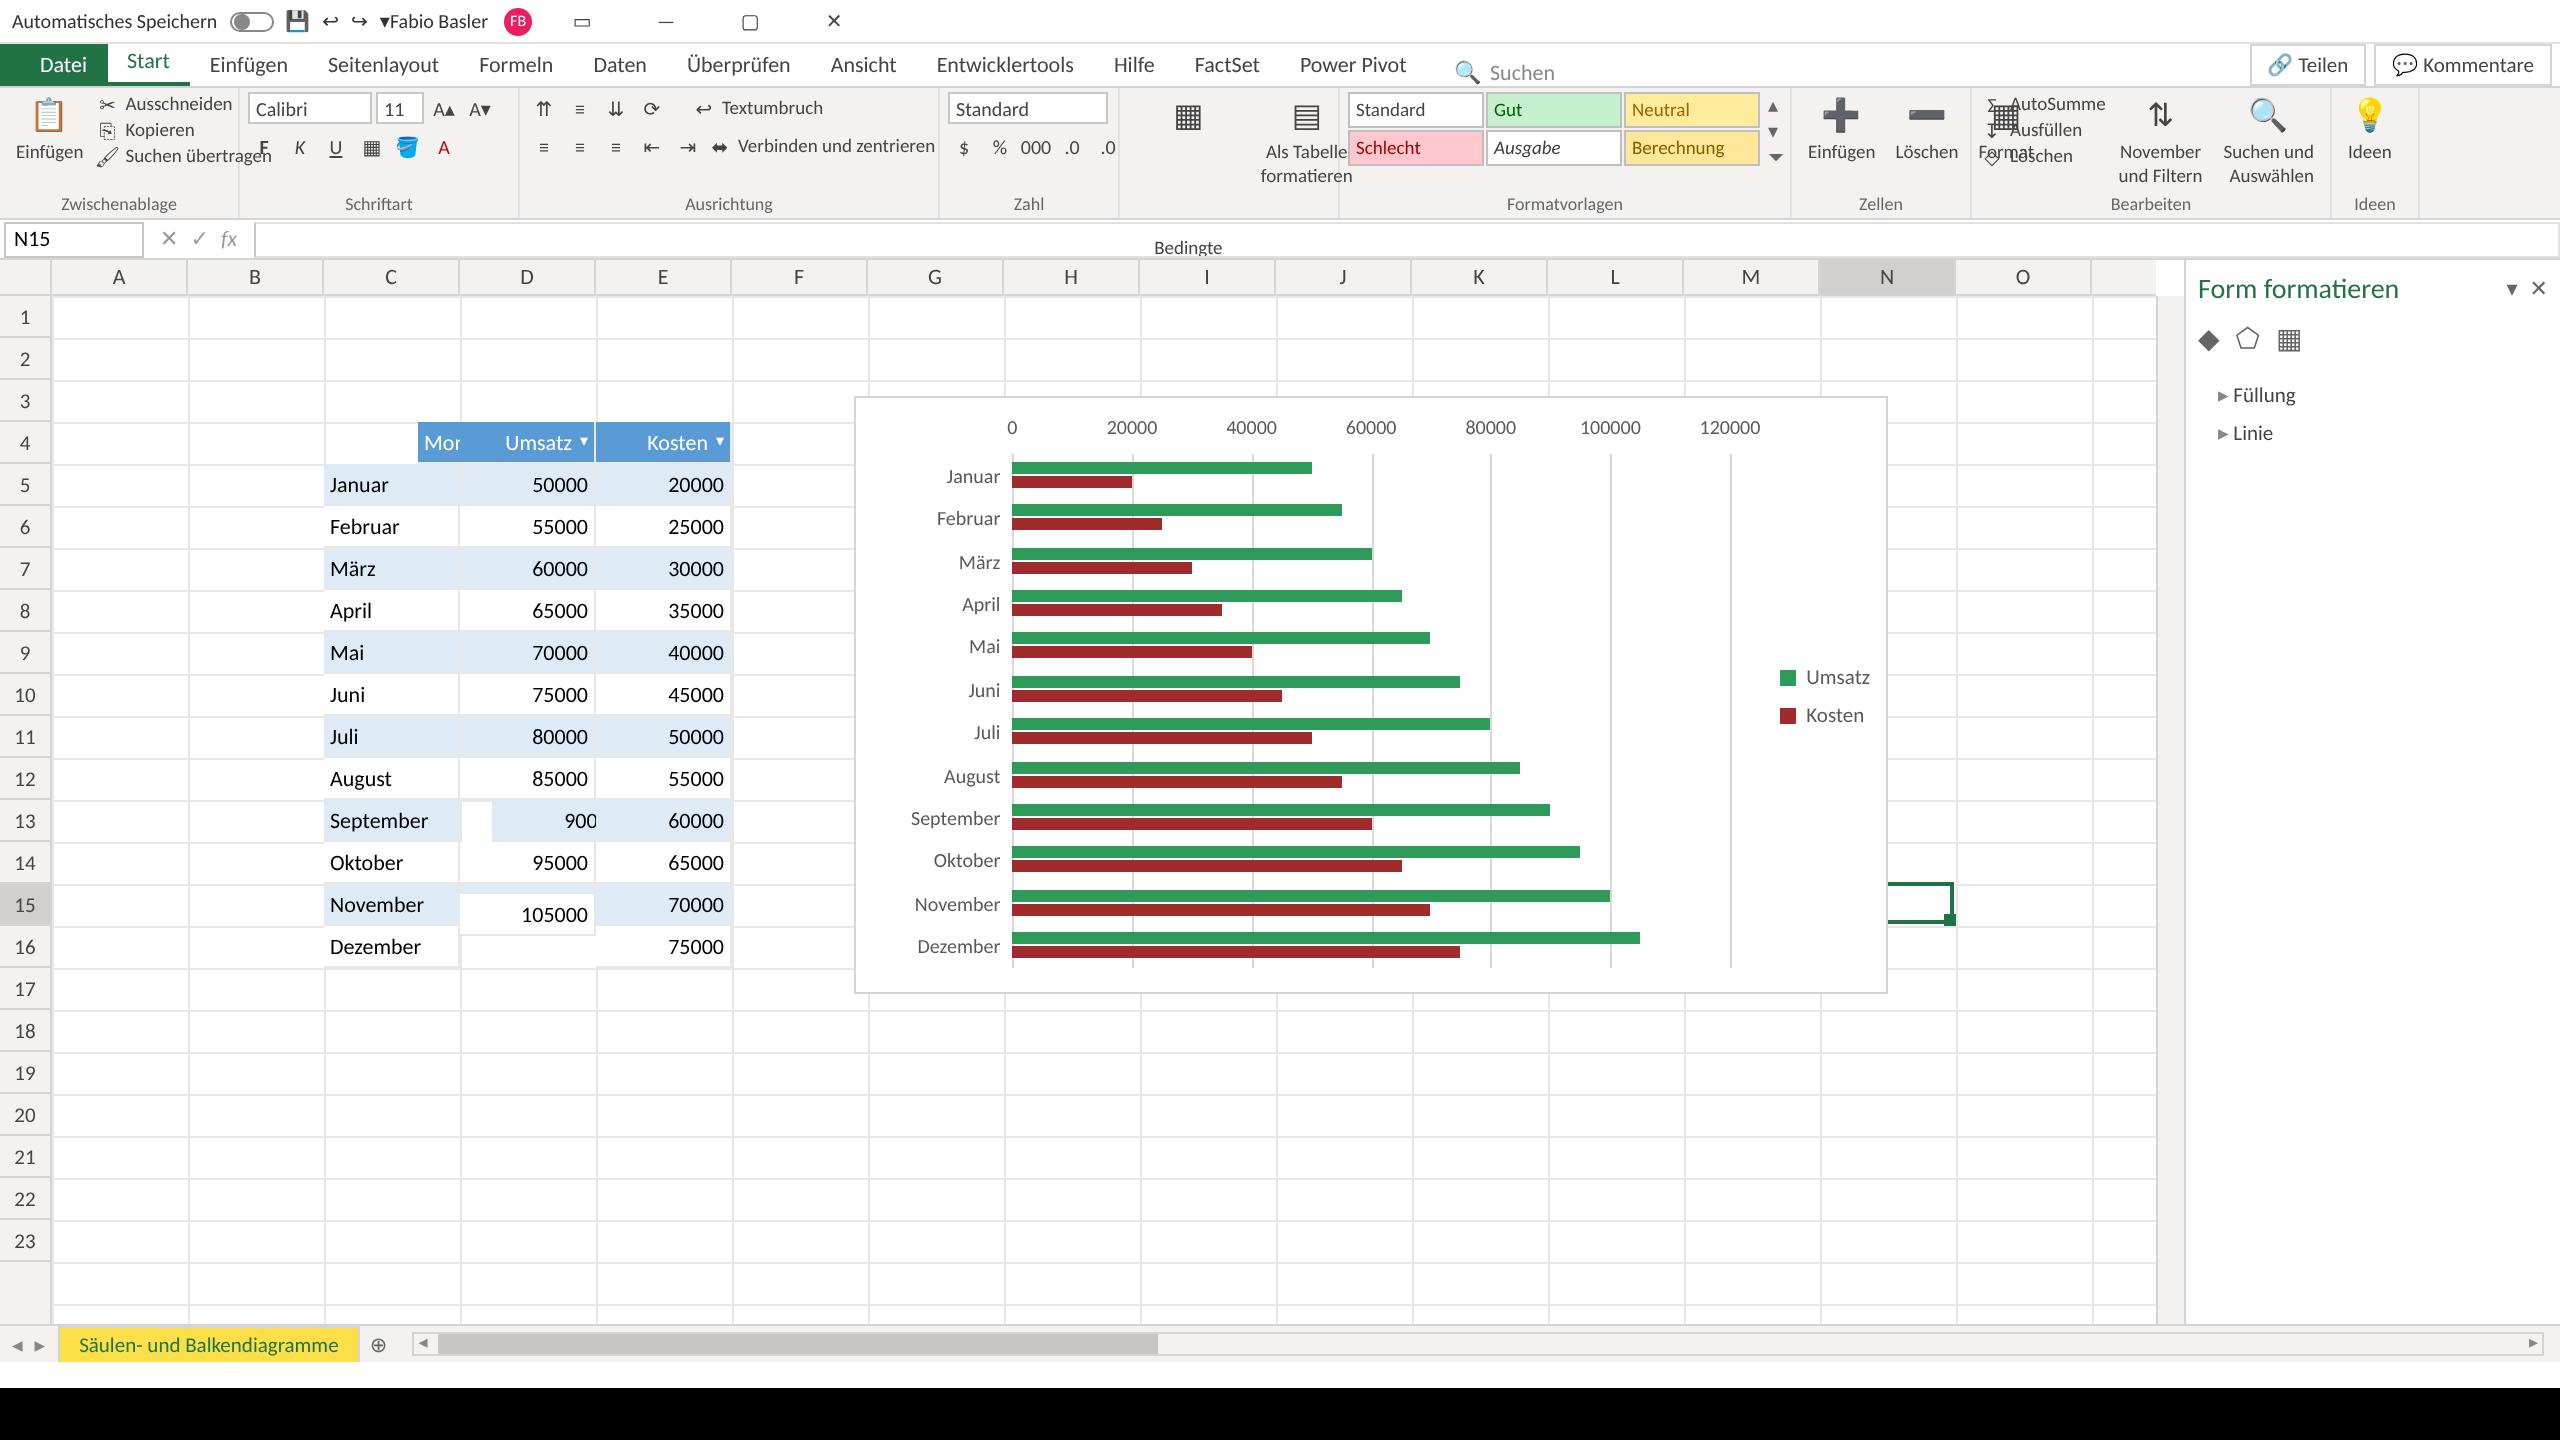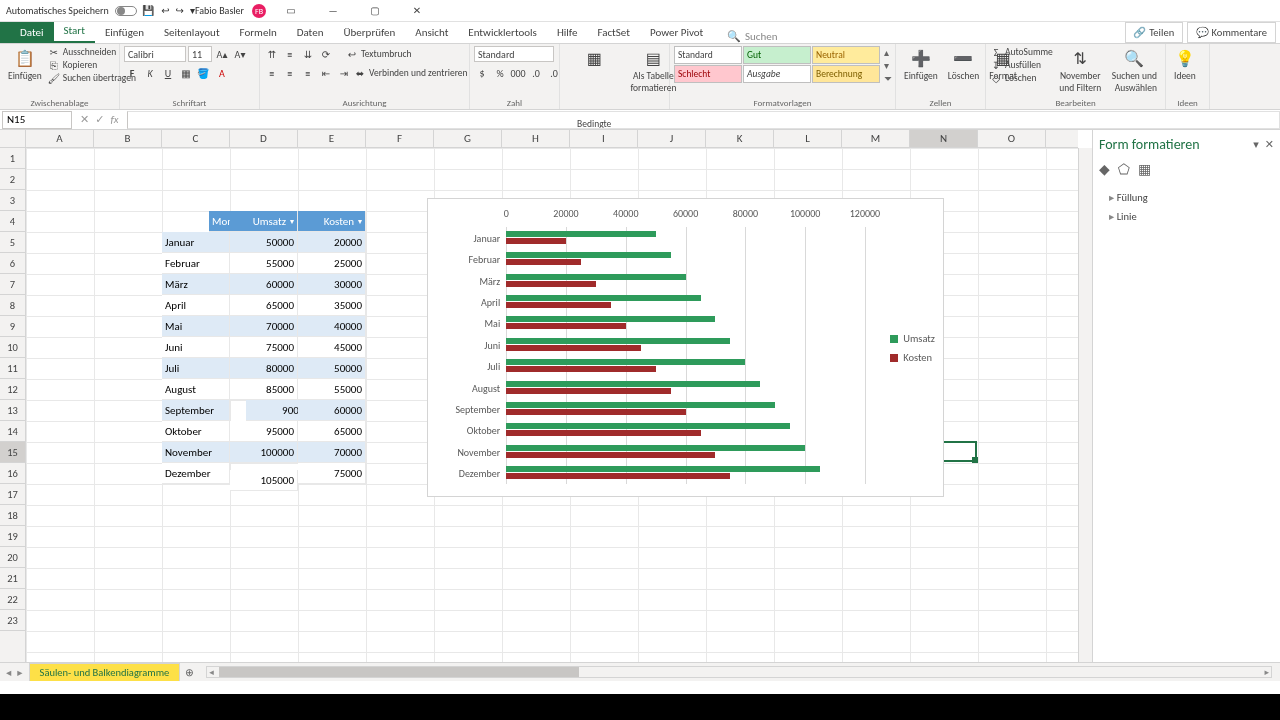--- a/index.html
+++ b/index.html
@@ -473,21 +473,21 @@
           <div class="cell tbl-row-a" style="left: 136px; top: 252px; width: 68px;">September</div>
           <div class="cell tbl-row-a num" style="left: 220px; top: 252px; width: 68px;">90000</div>
           <div class="cell tbl-row-a num" style="left: 272px; top: 252px; width: 68px;">60000</div>
           <div class="cell tbl-row-b" style="left: 136px; top: 273px; width: 68px;">Oktober</div>
           <div class="cell tbl-row-b num" style="left: 204px; top: 273px; width: 68px;">95000</div>
           <div class="cell tbl-row-b num" style="left: 272px; top: 273px; width: 68px;">65000</div>
           <div class="cell tbl-row-a" style="left: 136px; top: 294px; width: 68px;">November</div>
           <div class="cell tbl-row-a num" style="left: 204px; top: 294px; width: 68px;">100000</div>
           <div class="cell tbl-row-a num" style="left: 272px; top: 294px; width: 68px;">70000</div>
           <div class="cell tbl-row-b" style="left: 136px; top: 315px; width: 68px;">Dezember</div>
-          <div class="cell tbl-row-b num" style="left: 204px; top: 322px; width: 68px; text-align: right;">105000</div>
+          <div class="cell tbl-row-b num" style="left: 204px; top: 299px; width: 68px; text-align: right;">105000</div>
           <div class="cell tbl-row-b num" style="left: 272px; top: 315px; width: 68px;">75000</div>
           <div class="active-cell" style="left: 883px; top: 293px; width: 68px; height: 21px;">
             <div class="active-handle"></div>
           </div>
           <div class="chart-object" style="left: 401.2px; top: 50.4px; width: 516.8px; height: 298.2px;">
             <div class="axis-tick" style="left: 78px; top: 8px;">0</div>
             <div class="major-grid" style="left: 78px; top: 28px; height: 256.2px;"></div>
             <div class="axis-tick" style="left: 137.8px; top: 8px;">20000</div>
             <div class="major-grid" style="left: 137.8px; top: 28px; height: 256.2px;"></div>
             <div class="axis-tick" style="left: 197.6px; top: 8px;">40000</div>

